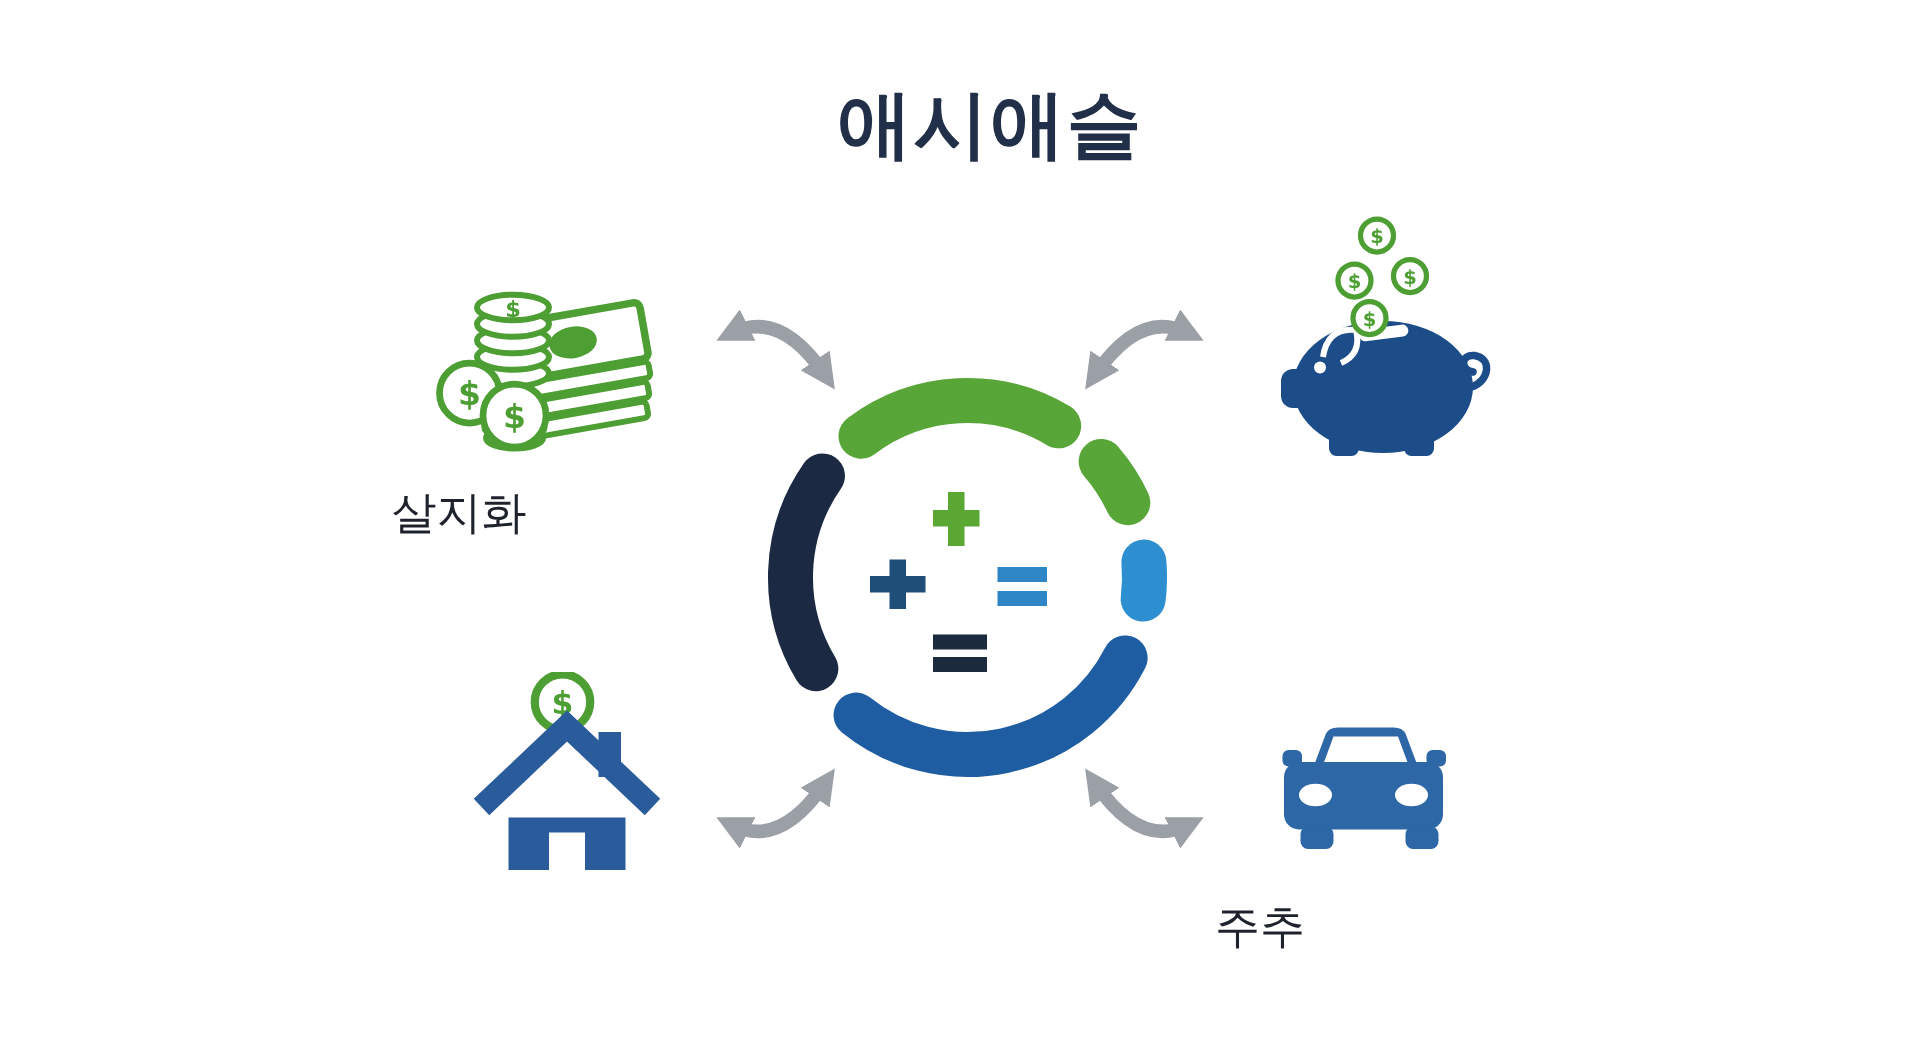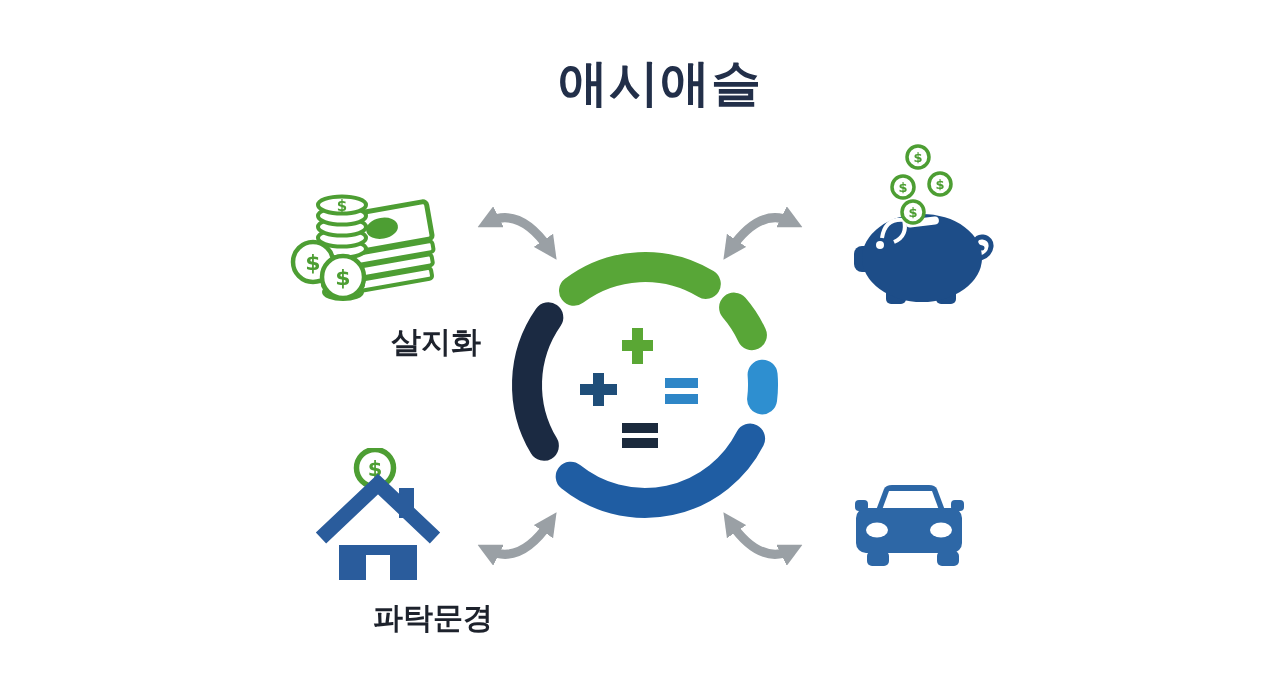--- a/index.html
+++ b/index.html
@@ -8,22 +8,22 @@
     background:var(--background,#fff); overflow:hidden;
     font-family:"Liberation Sans", sans-serif;
   }
   .title {
     position:absolute; top:50px; left:0; width:100%; margin:0;
     text-align:center; font-size:50px; font-weight:800; letter-spacing:1px;
     color:var(--title_text,#222f49);
     padding-left:20px;
   }
   .node-label {
-    position:absolute; width:220px; text-align:right;
-    font-size:30px; font-weight:700; color:var(--label_text,#1d222c);
+    position:absolute; width:220px; text-align:left;
+    font-size:30px; font-weight:400; color:var(--label_text,#1d222c);
   }
   #diagram { position:absolute; left:0; top:0; }
   .icon-svg { position:absolute; }
   .arrow-shaft { stroke:var(--arrow,#9aa0a5); stroke-width:9; fill:none; }
   .arrowhead  { fill:var(--arrow,#9aa0a5); }
   .sym-plus-green { fill:var(--plus_green,#5aa734); }
   .sym-plus-navy  { fill:var(--plus_navy,#1f4e79); }
   .sym-eq-blue    { fill:var(--equals_blue,#2e86c7); }
   .sym-eq-navy    { fill:var(--equals_navy,#1b2a3d); }
   .g-fill   { fill:var(--money_green,#4d9e33); }
@@ -154,16 +154,16 @@
       <rect class="car-fill" x="106" y="23" width="13" height="11" rx="4"></rect>
       <path class="car-fill" d="M 30 36 L 39 12 Q 41 8 47 8 L 84 8 Q 90 8 92 12 L 101 36 Z"></path>
       <path class="white-fill" d="M 37 33 L 44 14 L 87 14 L 94 33 Z"></path>
       <rect class="car-fill" x="11" y="31" width="106" height="45" rx="10"></rect>
       <ellipse class="white-fill" cx="32" cy="53" rx="11" ry="7.5"></ellipse>
       <ellipse class="white-fill" cx="96" cy="53" rx="11" ry="7.5"></ellipse>
     </g>
   </svg>
 
   <div class="node-label" style="left:261px; top:322px;">살지화</div>
-  <div class="node-label" style="left:273px; top:598px;">파탁문경</div>
+  <div class="node-label" style="left:810px; top:598px;">주추</div>
 
   <h1 class="title">애시애슬</h1>
 </div>
 
 </body></html>

